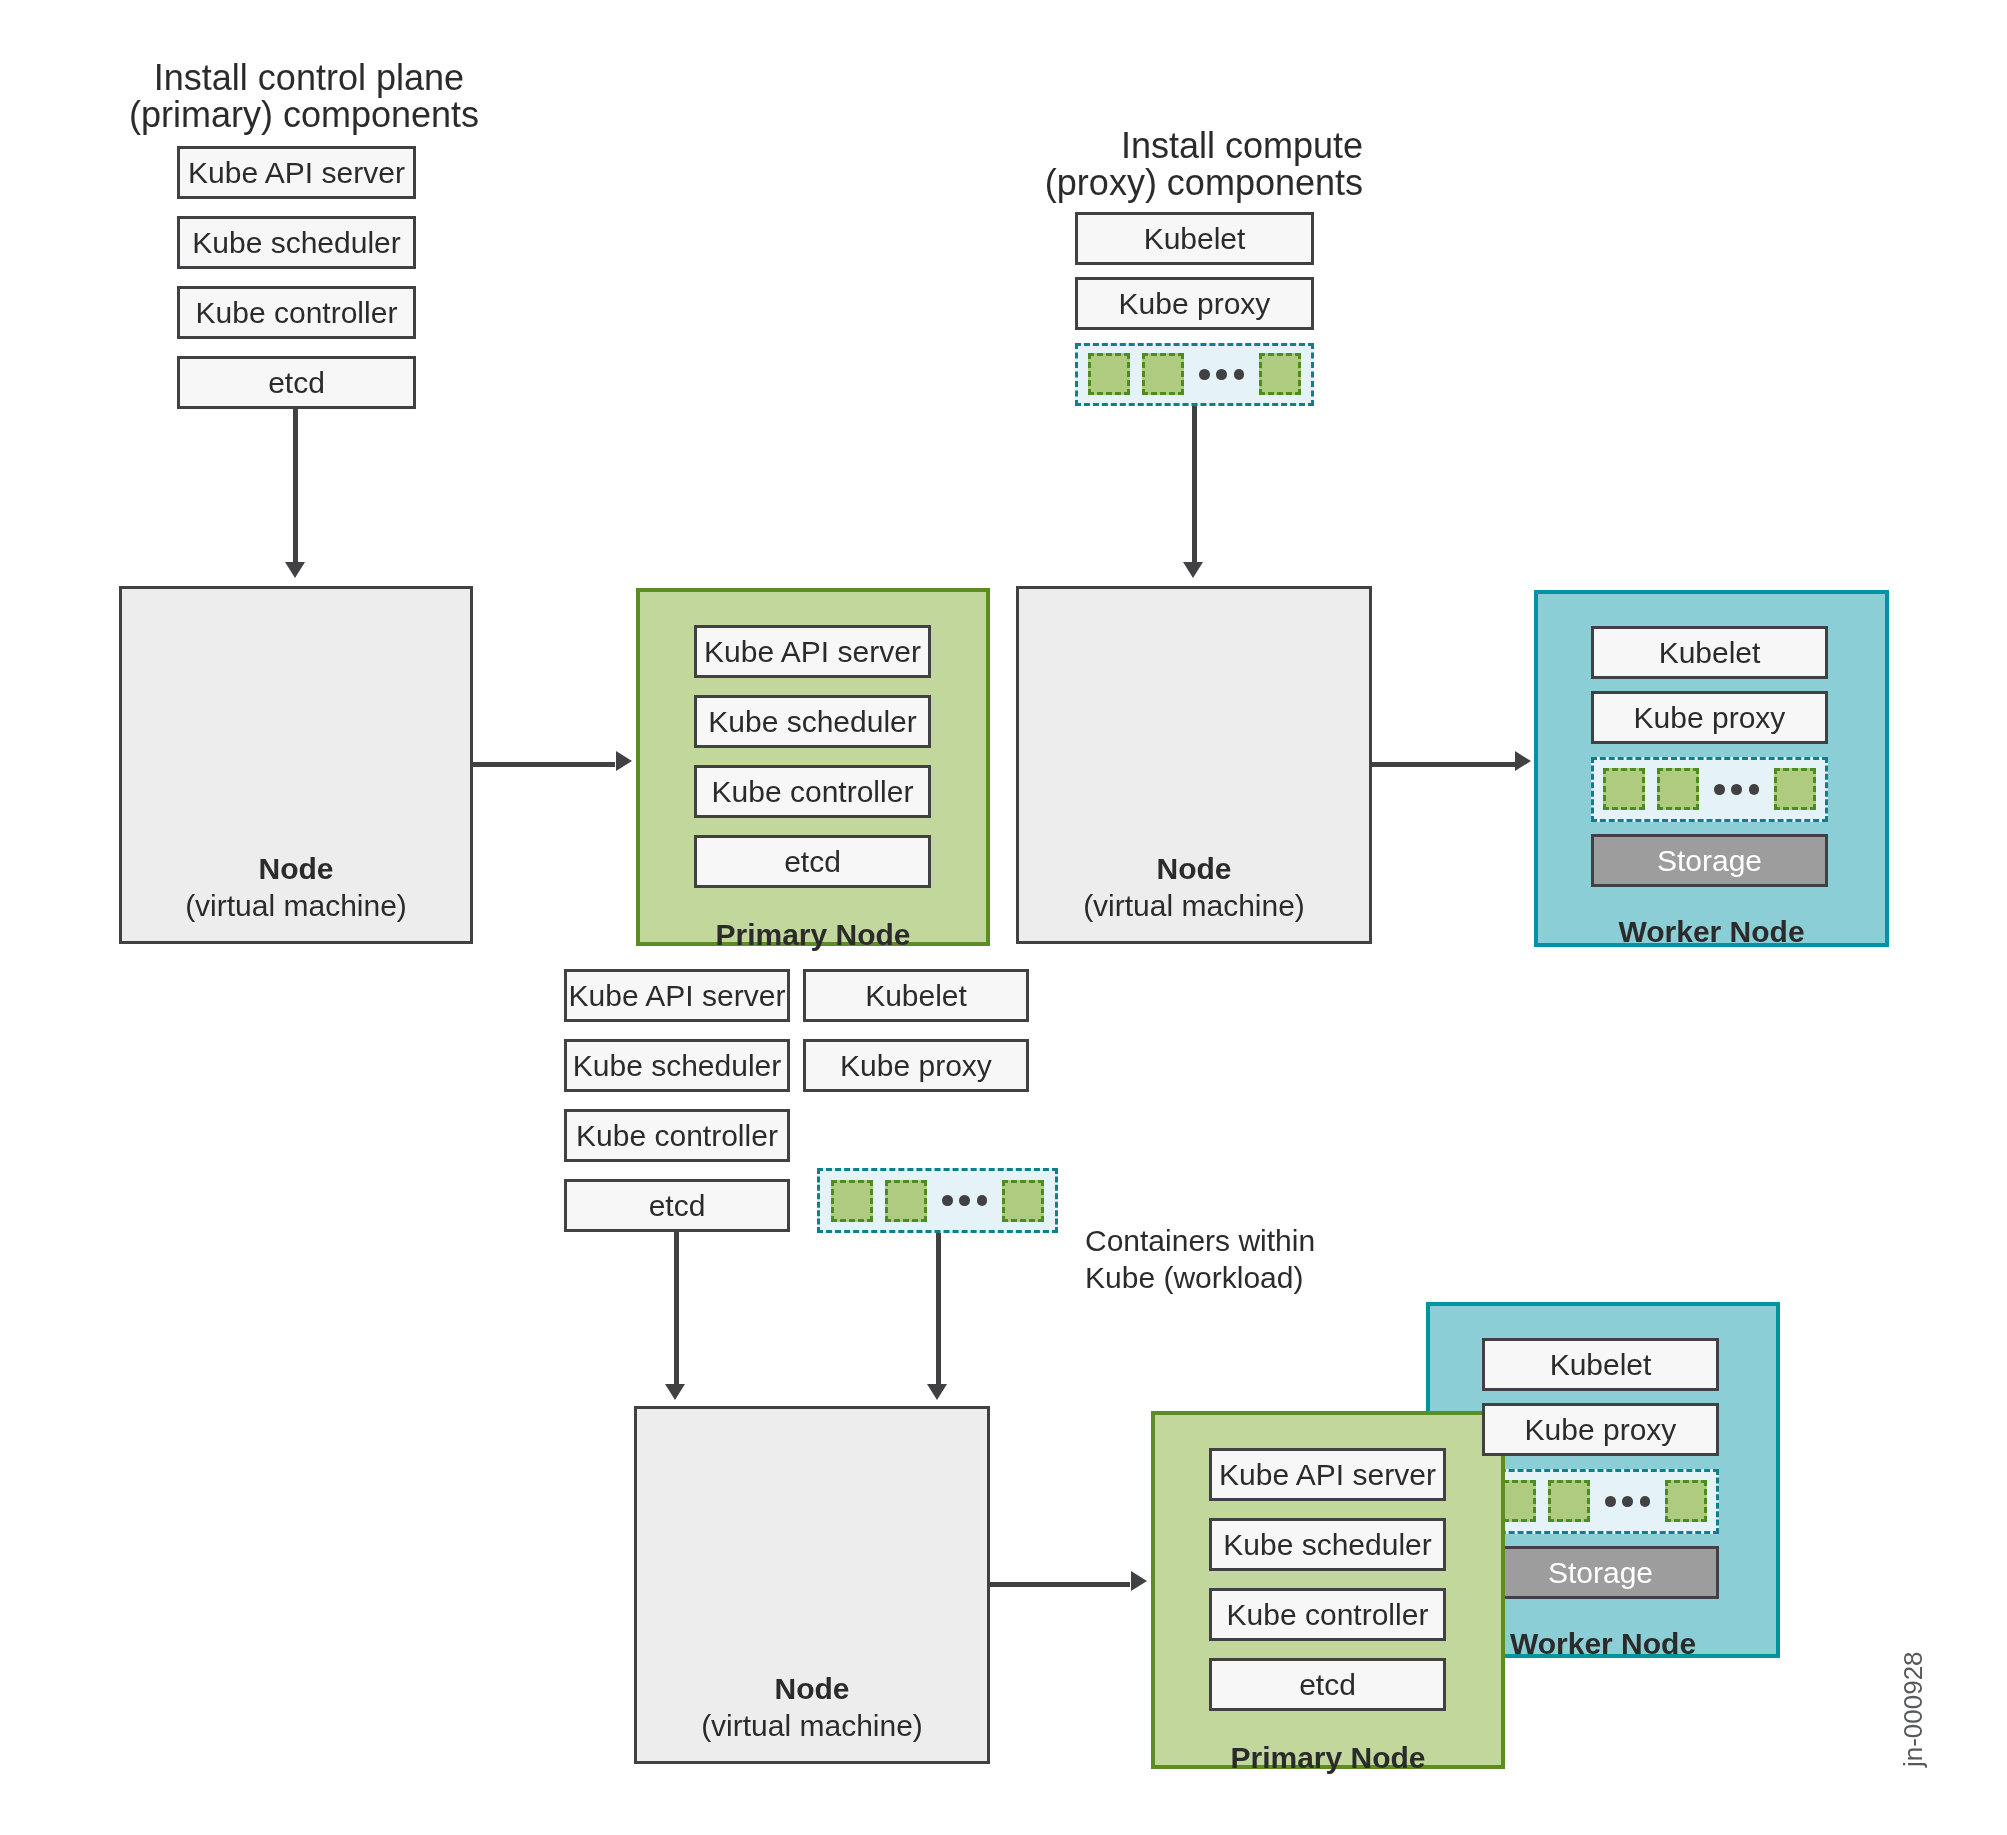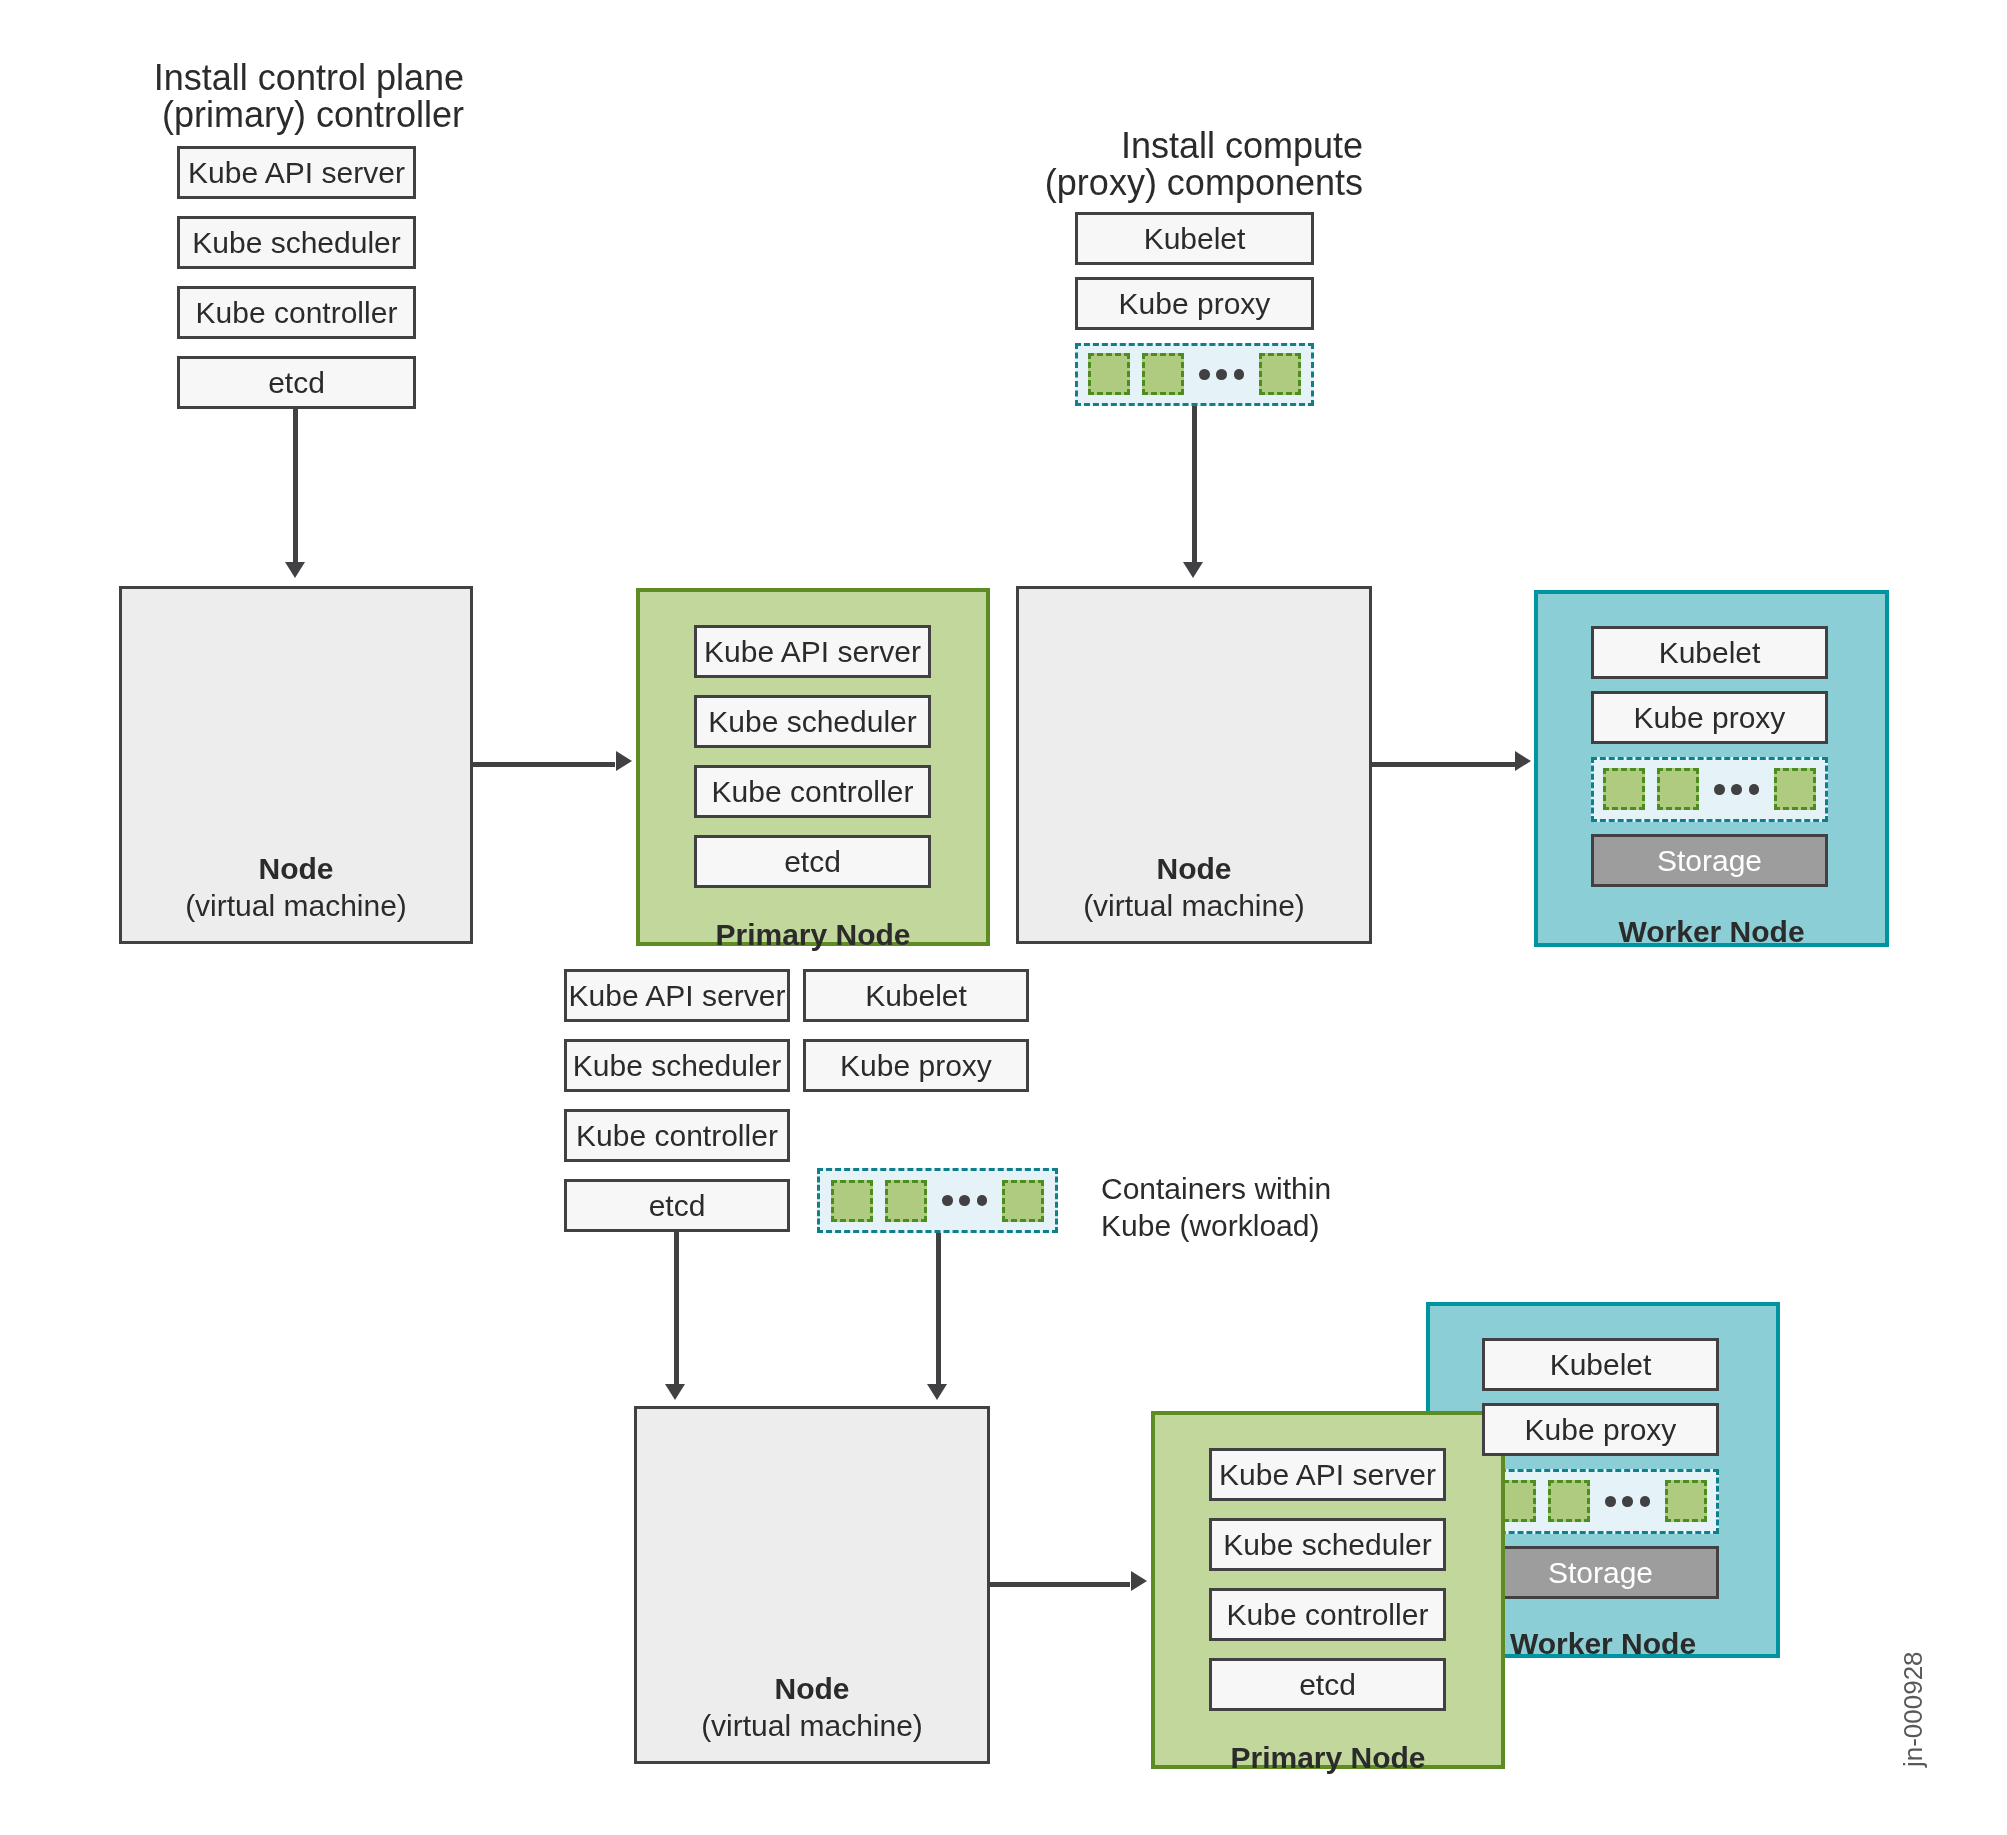--- a/index.html
+++ b/index.html
@@ -43,21 +43,21 @@
   .lift{position:relative;z-index:5;}
   .z2{z-index:2;}
 </style>
 </head>
 <body>
 
 <div class="canvas">
 
   <div class="abs heading" style="left:129px;top:59px;width:335px;">
     <div>Install control plane</div>
-    <div>(primary) controller</div>
+    <div>(primary) components</div>
   </div>
   <div class="abs stack" style="left:177px;top:146px;width:239px;">
     <div class="cbox">Kube API server</div>
     <div class="cbox">Kube scheduler</div>
     <div class="cbox">Kube controller</div>
     <div class="cbox">etcd</div>
   </div>
 
   <div class="vline" style="left:293px;top:408px;height:154px;"></div>
   <div class="head-down" style="left:285px;top:562px;"></div>
@@ -146,21 +146,21 @@
   <div class="abs podstrip tall" style="left:817px;top:1168px;width:241px;">
     <div class="pod"></div>
     <div class="pod"></div>
     <div class="dots">
       <div class="dot"></div>
       <div class="dot"></div>
       <div class="dot"></div>
     </div>
     <div class="pod"></div>
   </div>
-  <div class="abs annotation" style="left:1085px;top:1170px;width:325px;margin-left:16px;">
+  <div class="abs annotation" style="left:1085px;top:1222px;width:325px;">
     <div>Containers within</div>
     <div>Kube (workload)</div>
   </div>
 
   <div class="vline" style="left:674px;top:1231px;height:153px;"></div>
   <div class="head-down" style="left:665px;top:1384px;"></div>
   <div class="vline" style="left:936px;top:1233px;height:151px;"></div>
   <div class="head-down" style="left:927px;top:1384px;"></div>
 
   <div class="abs gnode" style="left:634px;top:1406px;width:356px;height:358px;">

